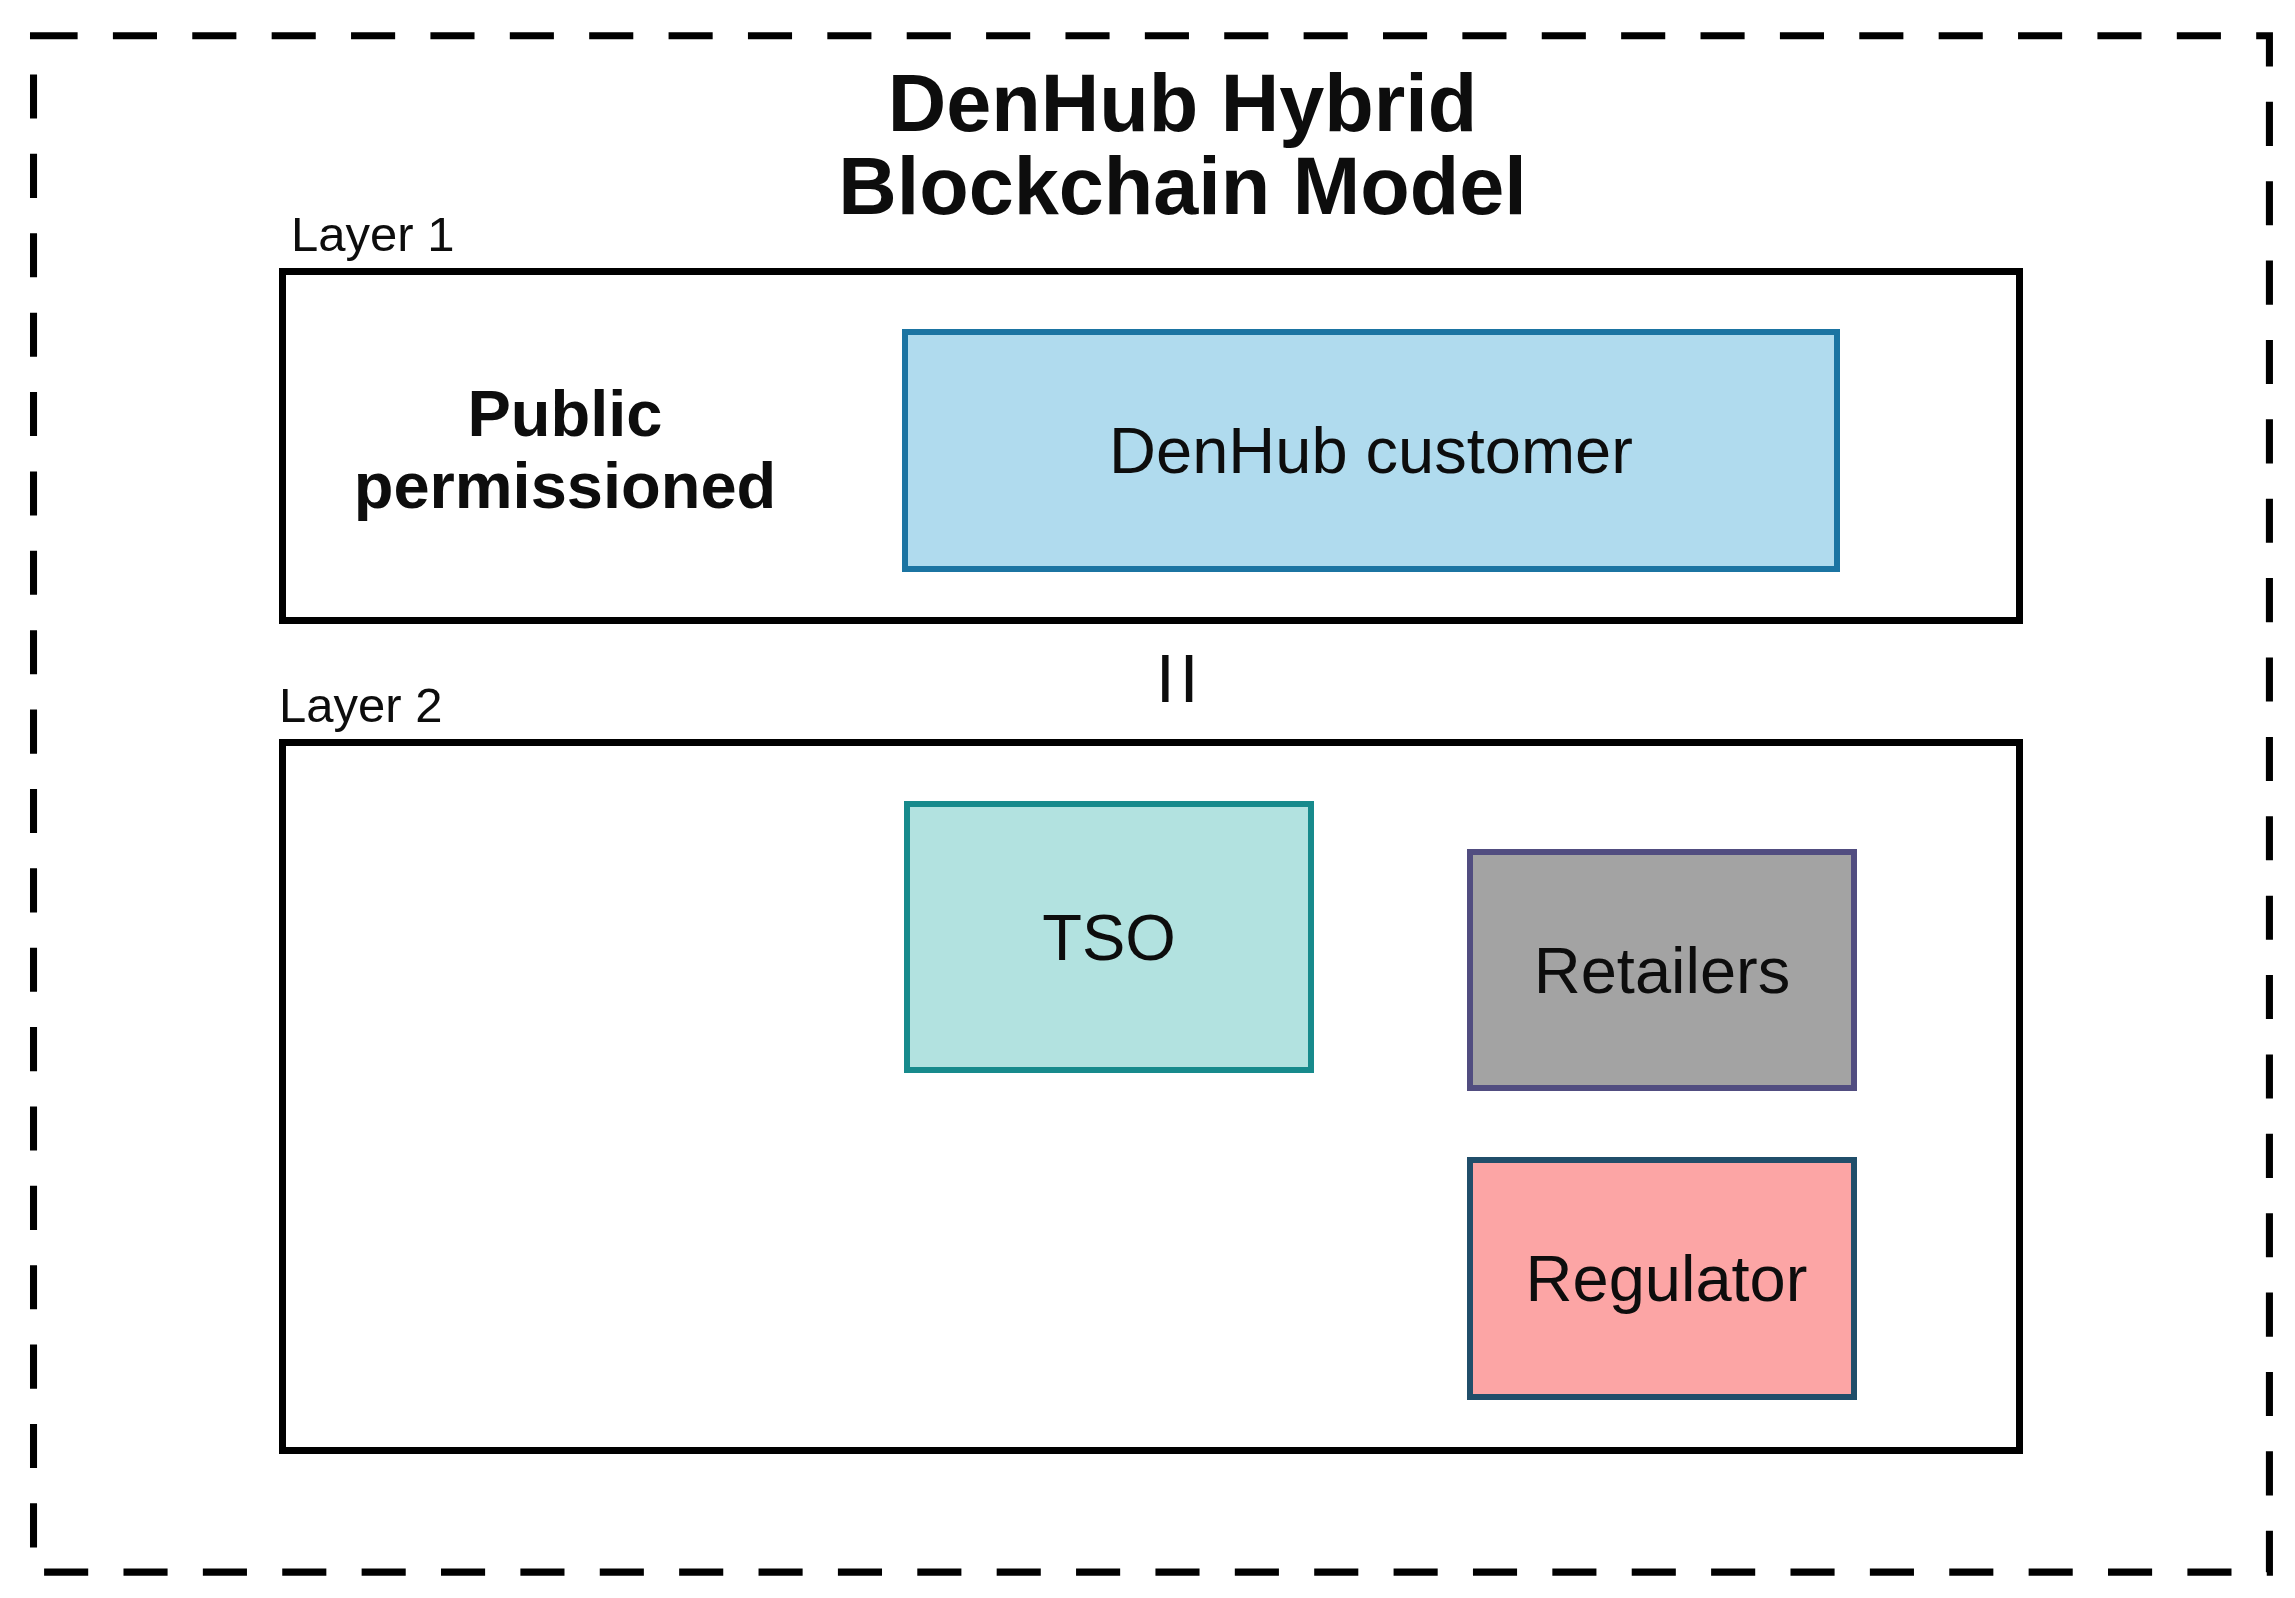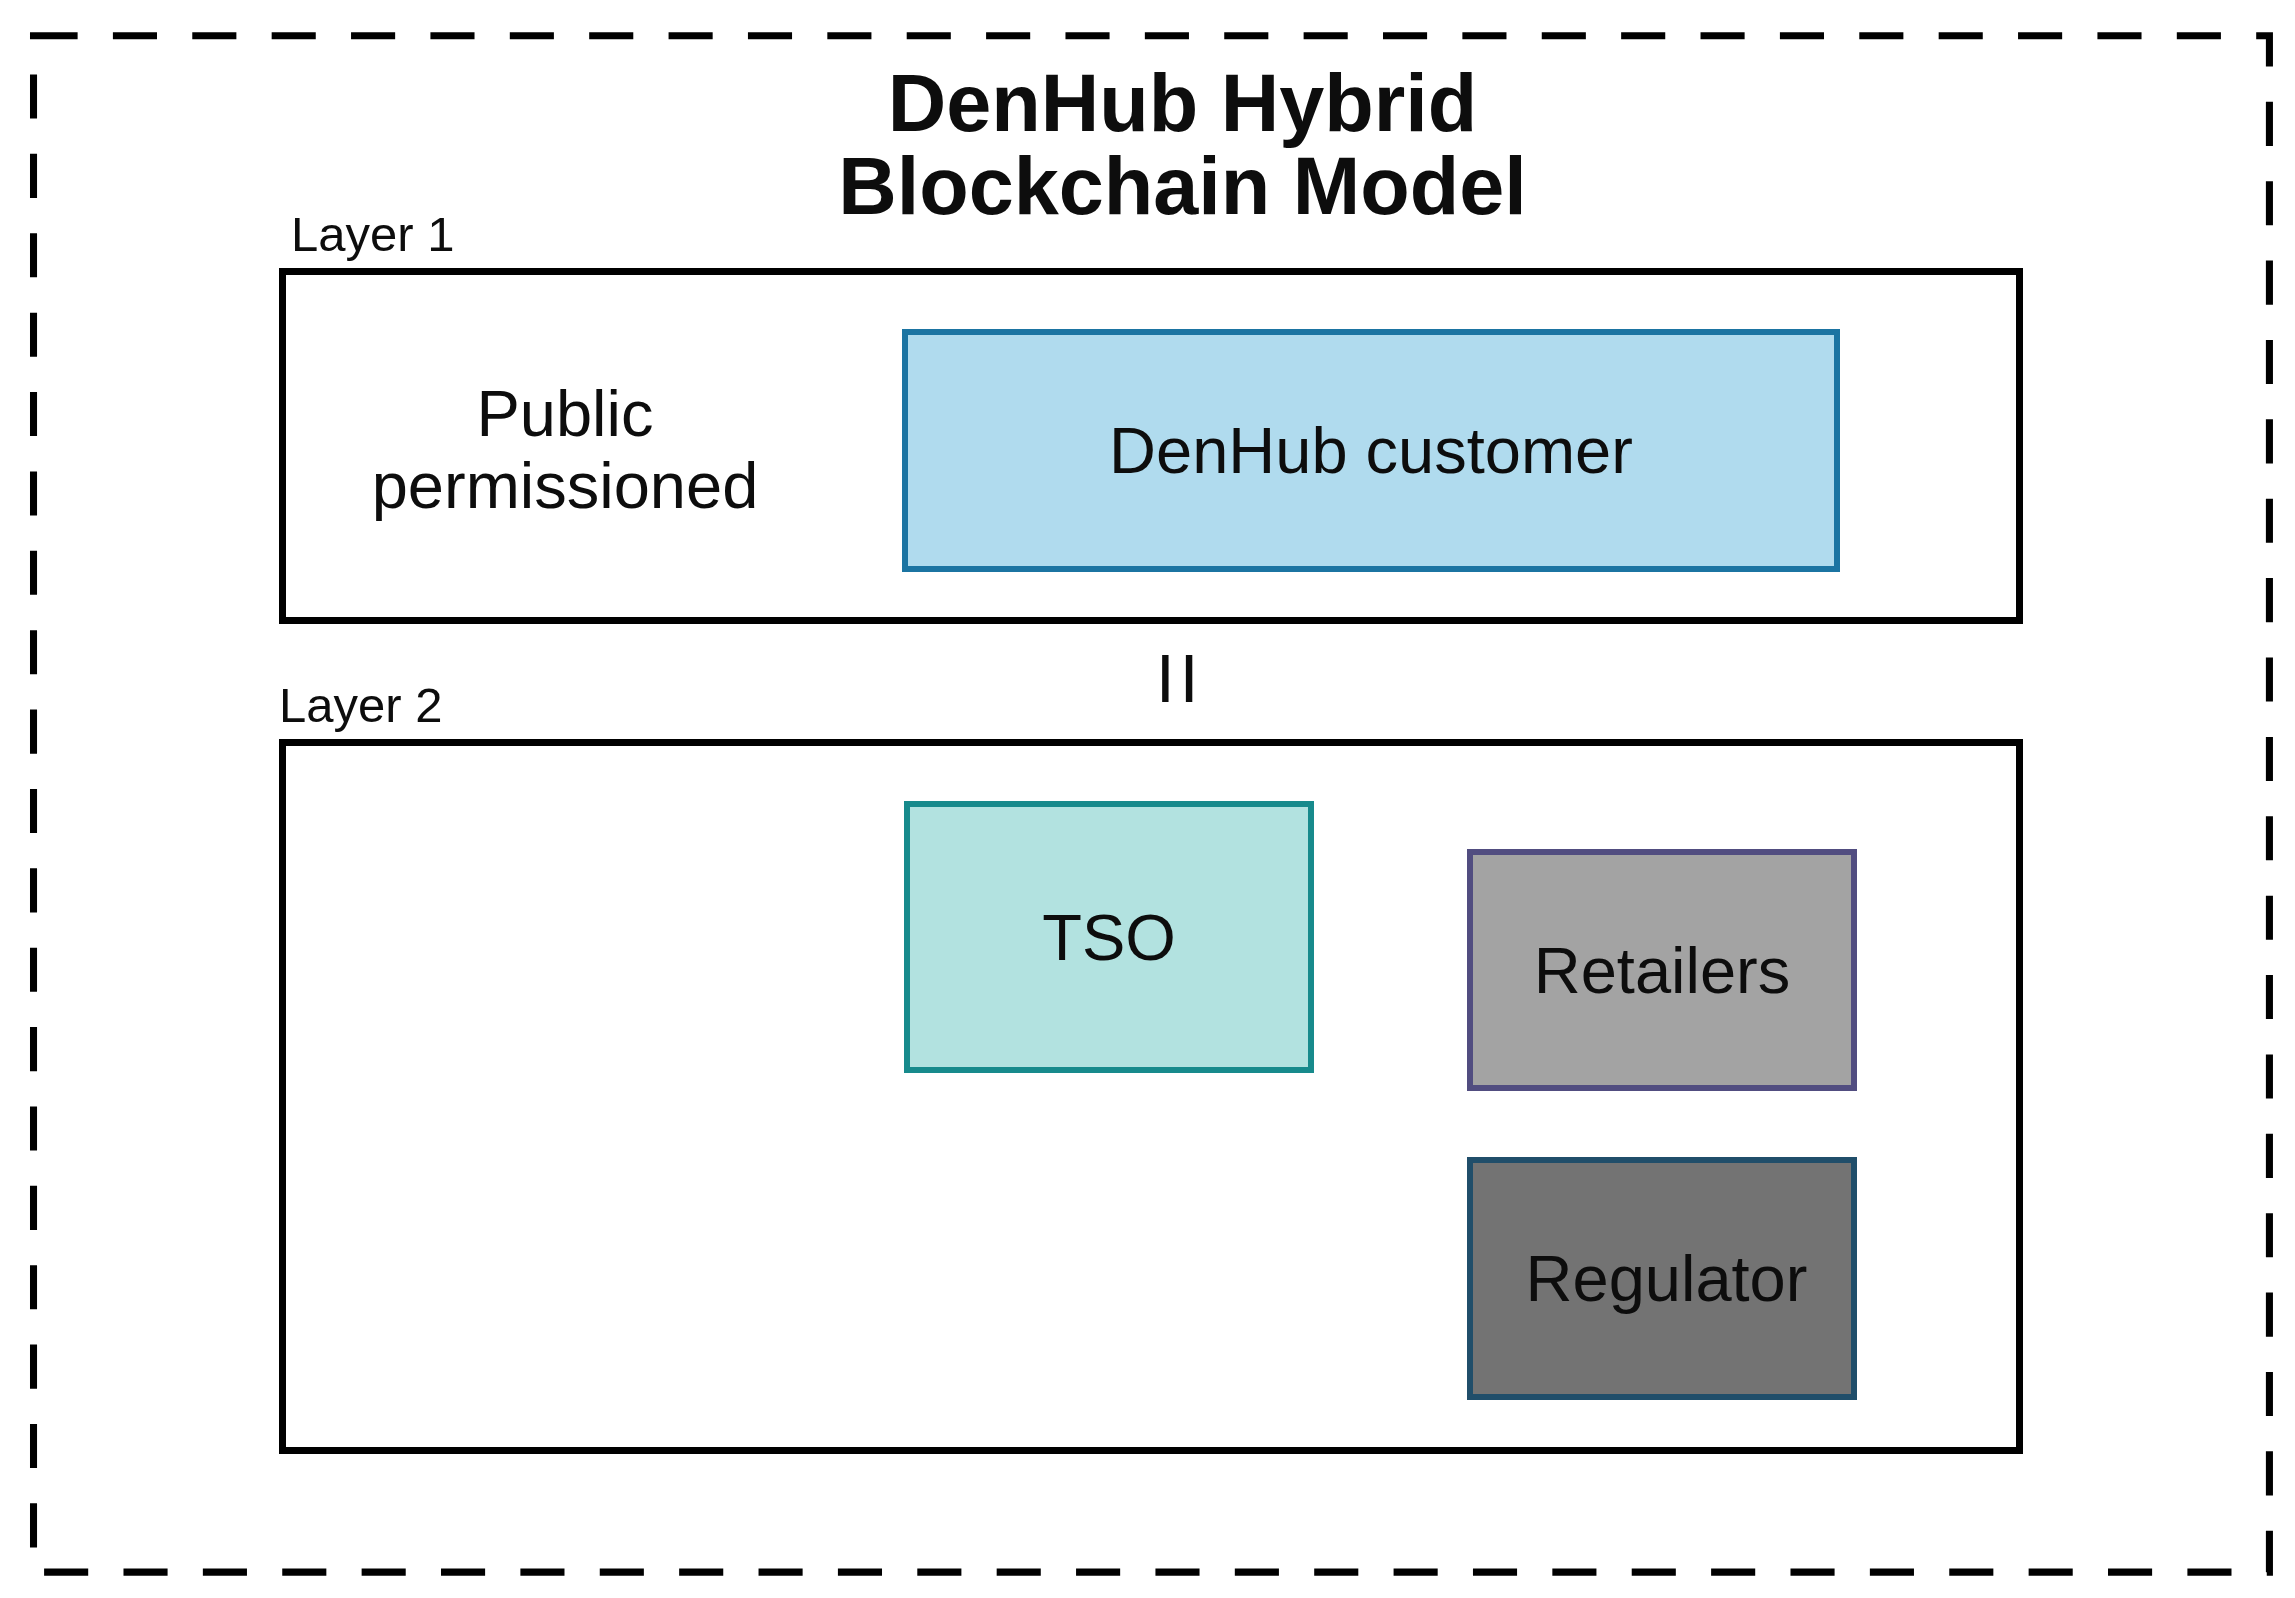--- a/index.html
+++ b/index.html
@@ -40,21 +40,21 @@
 
   
   .layer-caption {
     font-size: 49px; line-height: 1.0; font-weight: normal;
   }
   #layer1-caption { left: 291px; top: 210px; }
   #layer2-caption { left: 279px; top: 681px; }
 
   
   .side-label {
-    font-size: 65px; line-height: 1.1; text-align: center;
+    font-size: 65px; line-height: 1.1; text-align: center; font-weight: bold;
   }
   #public-permissioned-label { left: 309px; top: 378px; width: 512px; }
   #consortium-label { left: 309px; top: 1066px; width: 448px; }
 
   
   .node-box {
     border: 6.2px solid #000;
     box-sizing: border-box;
     display: flex; align-items: center; justify-content: center;
     font-size: 65px; text-align: center;
@@ -103,18 +103,18 @@
 
   <div class="abs node-box" id="node-tso" style="background: rgb(178, 226, 224); border-color: rgb(23, 138, 140);">
     <span>TSO</span>
   </div>
 
   <div class="abs node-box" id="node-retailers" style="background: #a3a3a3; border-color: rgb(81, 77, 128); margin-top: 48px;">
     <span>Retailers</span>
   </div>
 
 
-  <div class="abs node-box" id="node-regulator" style="background: #737373; border-color: rgb(32, 78, 106); padding-left: 9px;">
+  <div class="abs node-box" id="node-regulator" style="background: #fca5a5; border-color: rgb(32, 78, 106); padding-left: 9px;">
     <span>Regulator</span>
   </div>
 
 </div>
 
 
 </body></html>

